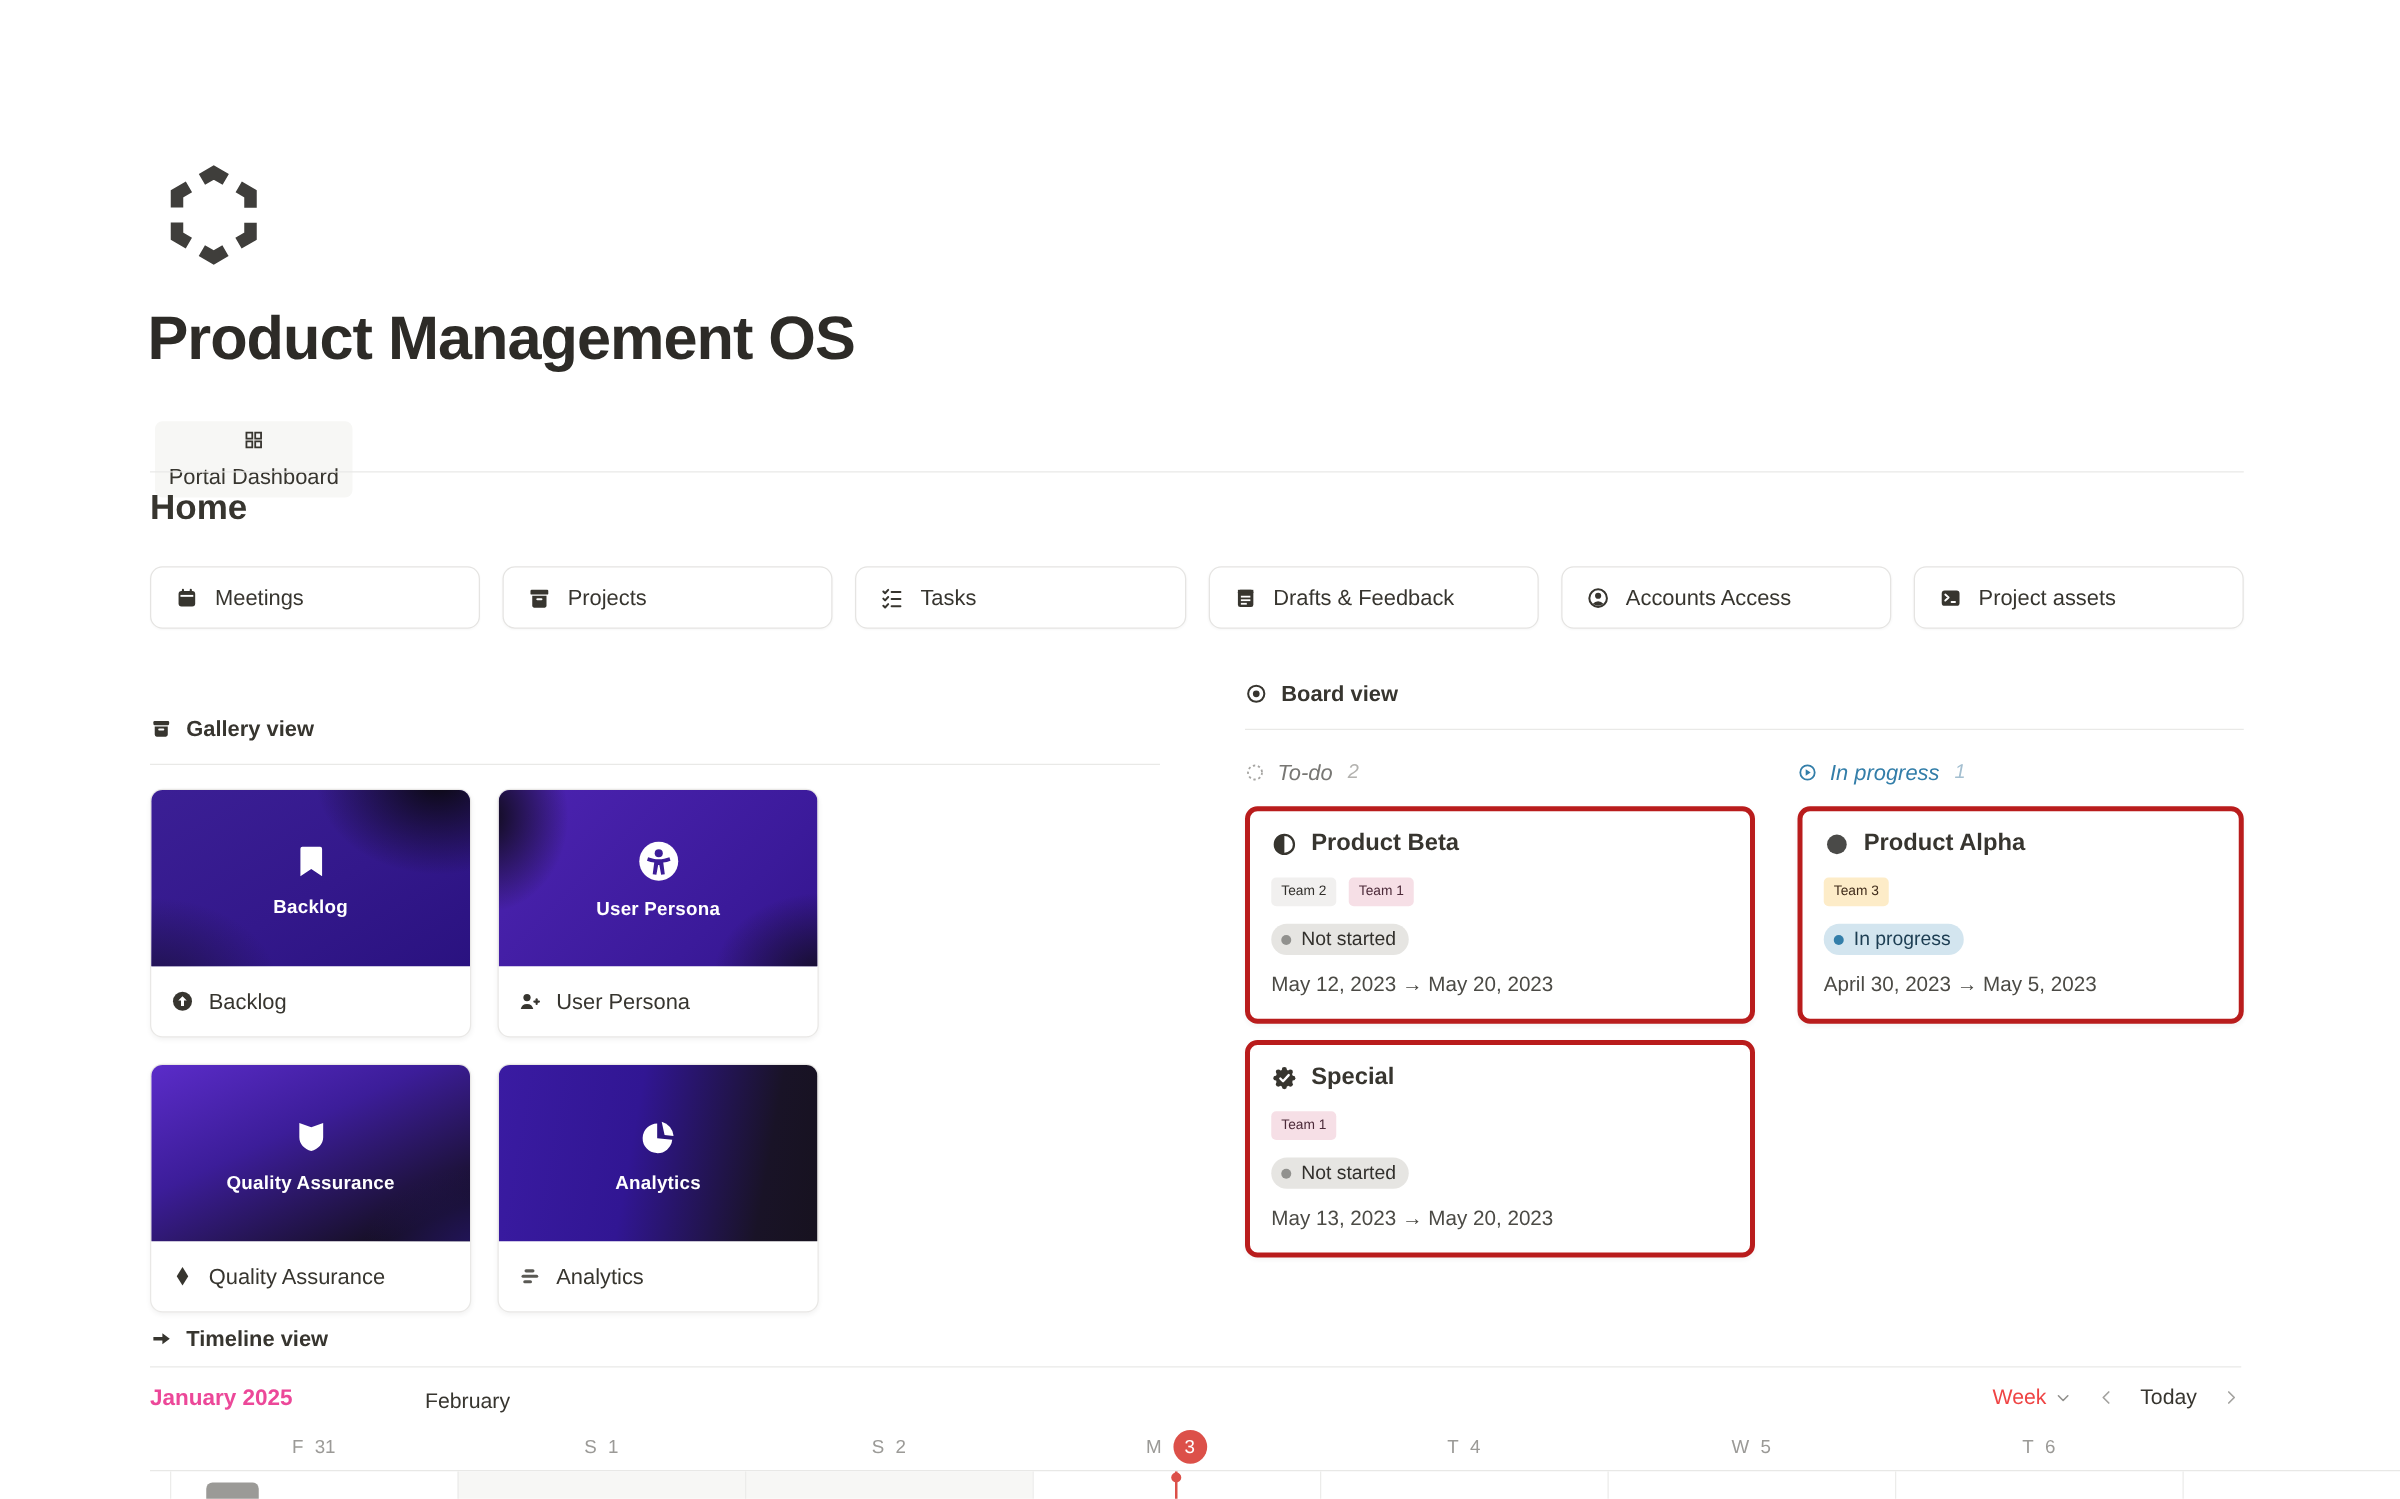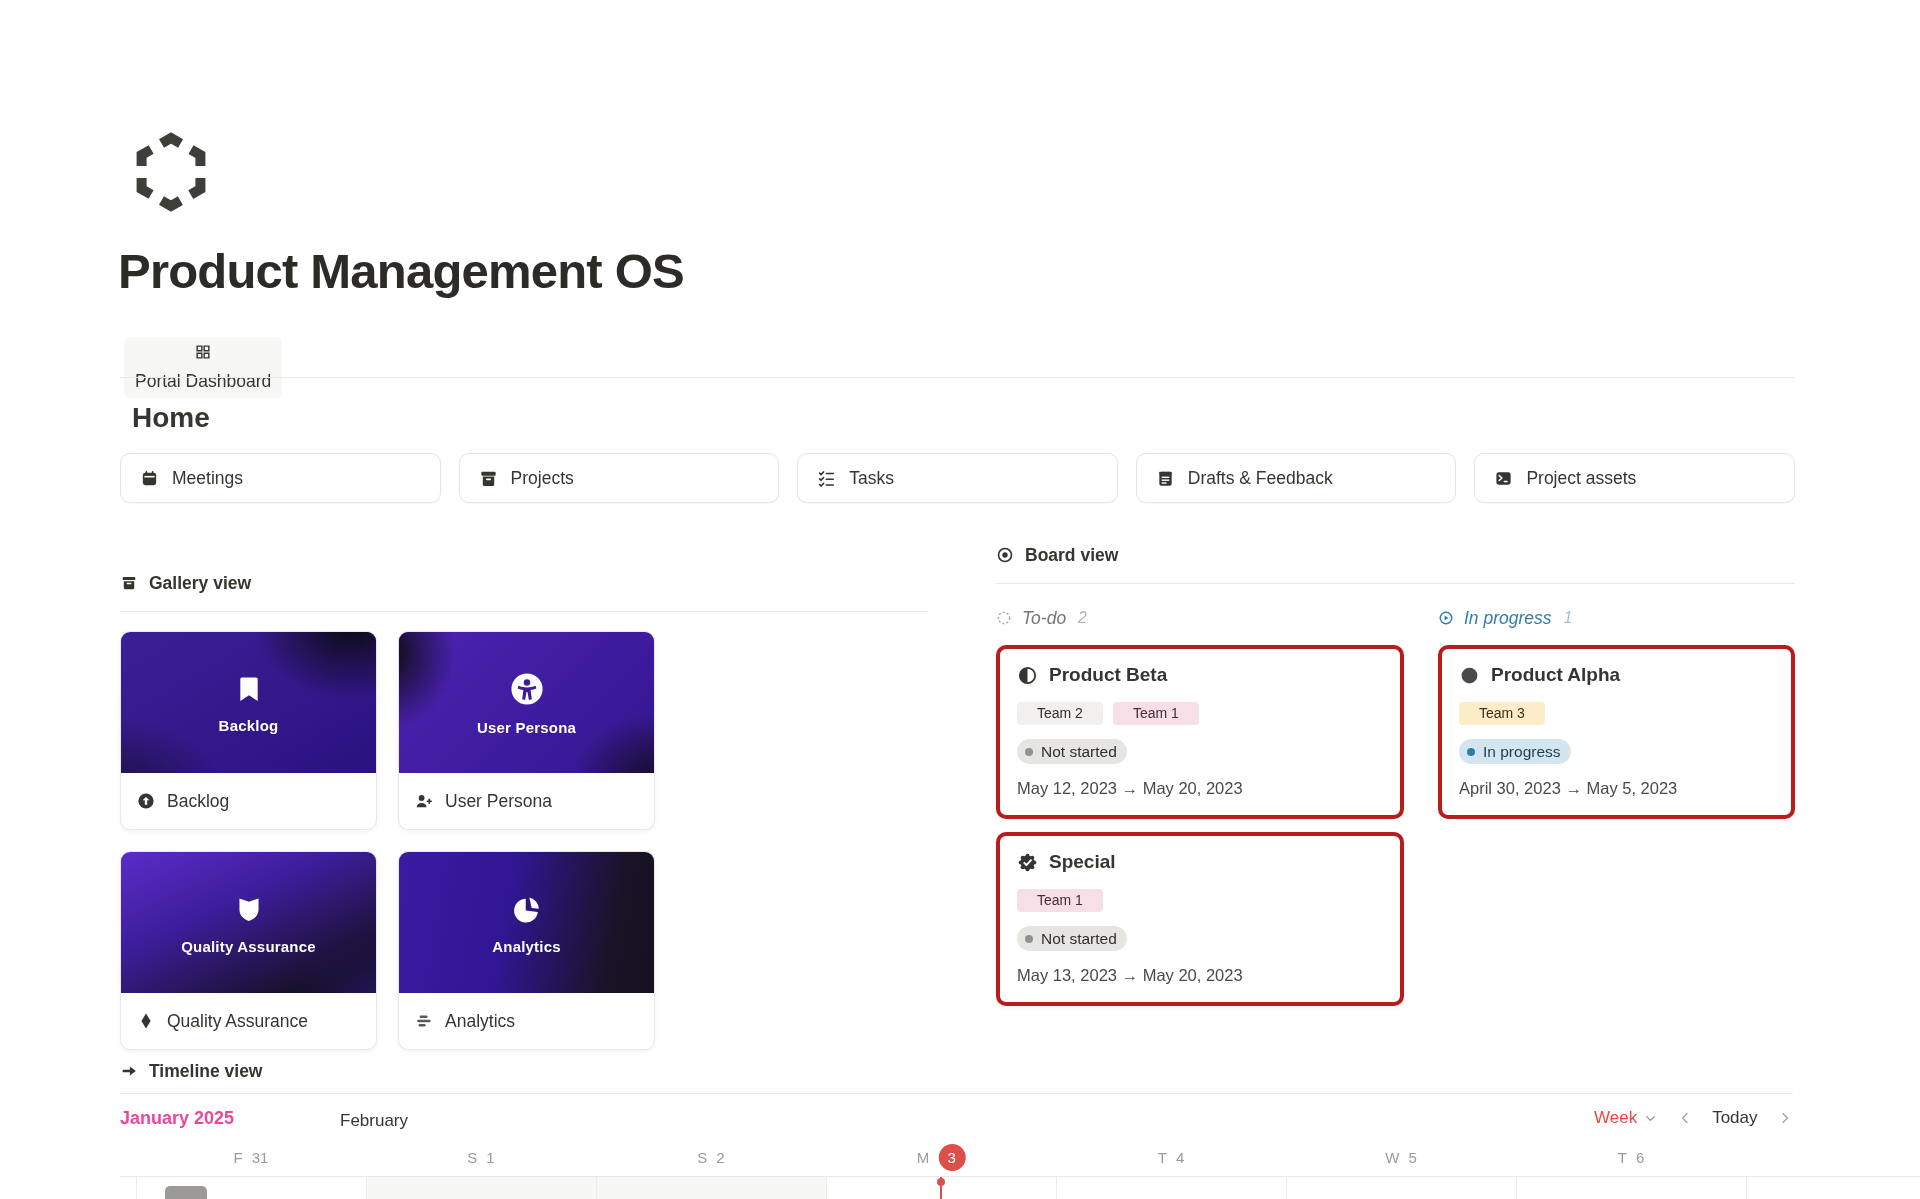--- a/index.html
+++ b/index.html
@@ -54,21 +54,21 @@
   .bcol-header{display:flex;align-items:center;gap:10px;height:24px;font-size:17.5px;font-weight:500;font-style:italic;}
   .bcol.todo{width:408px;} .bcol.todo .bcol-header{color:#787774;}
   .bcol.progress{width:357px;} .bcol.progress .bcol-header{color:#337ea9;}
   .bcol .count{font-size:16px;font-weight:400;margin-left:2px;}
   .bcol.todo .count{color:#b3b2af;} .bcol.progress .count{color:#a4bfd0;}
   .bcards{margin-top:15px;display:flex;flex-direction:column;gap:13px;}
   .bcard{background:#fff;border:4px solid #b91c1c;border-radius:10px;padding:15px 17px 17px;
          box-shadow:0 2px 4px rgba(15,15,15,.045);box-sizing:border-box;cursor:pointer;}
   .bcard-title{display:flex;align-items:center;gap:11px;font-size:19px;font-weight:600;color:#37352f;}
   .tags{margin-top:16px;display:flex;gap:10px;}
-  .tag{font-size:14px;line-height:23px;padding:0 20px;border-radius:4px;}
+  .tag{font-size:11px;line-height:23px;padding:0 8px;border-radius:4px;}
   .status-row{margin-top:14px;}
   .status{display:inline-flex;align-items:center;gap:8px;font-size:15.5px;line-height:25px;
           padding:0 10px 0 8px;border-radius:13px;}
   .dot{width:8px;height:8px;border-radius:50%;}
   .dates{margin-top:15px;font-size:16.5px;color:#4b4a45;}
 
   
   .tl-header{left:120px;top:1056px;}
   .tl-divider{left:120px;top:1093px;width:1673px;height:1px;background:#e9e9e7;}
   .month-left{left:120px;top:1108px;font-size:18px;font-weight:600;color:#ec4899;}
@@ -111,21 +111,21 @@
 
 <div class="abs tab">
   <span class="icon">
       <svg width="18" height="18" viewBox="0 0 20 20">
         <path fill="none" stroke="#37352f" stroke-width="1.6" d="M3.5 3.5h5.2v5.2H3.5zM11.3 3.5h5.2v5.2h-5.2zM3.5 11.3h5.2v5.2H3.5zM11.3 11.3h5.2v5.2h-5.2z"></path>
       </svg>
     </span>
   <span>Portal Dashboard</span>
 </div>
 <div class="abs divider-top"></div>
-<h2 class="abs home-title" style="margin:12px">Home</h2>
+<h2 class="abs home-title" style="margin:0">Home</h2>
 
 <div class="abs nav-row">
 
     <div class="nav-btn">
       <span class="icon">
         <svg width="19" height="19" viewBox="0 0 20 20" fill="#37352f">
           <rect x="3" y="4" width="14" height="13" rx="2.5"></rect>
           <rect x="5.8" y="2.2" width="1.8" height="3.4" rx="0.9"></rect>
           <rect x="12.4" y="2.2" width="1.8" height="3.4" rx="0.9"></rect>
           <rect x="4.6" y="7.3" width="10.8" height="1.6" fill="#fff"></rect>
@@ -163,20 +163,30 @@
           <rect x="3.5" y="3" width="13" height="14.5" rx="2"></rect>
           <rect x="3.5" y="3" width="13" height="2.6"></rect>
           <rect x="6" y="8" width="8" height="1.5" fill="#fff"></rect>
           <rect x="6" y="11" width="8" height="1.5" fill="#fff"></rect>
           <rect x="6" y="14" width="5" height="1.5" fill="#fff"></rect>
         </svg>
       </span>
       <span>Drafts &amp; Feedback</span>
     </div>
 
+    <div class="nav-btn">
+      <span class="icon">
+        <svg width="19" height="19" viewBox="0 0 20 20">
+          <circle cx="10" cy="10" r="7.4" fill="none" stroke="#37352f" stroke-width="1.7"></circle>
+          <circle cx="10" cy="8" r="2.6" fill="#37352f"></circle>
+          <path d="M5.6 14.8a5.6 5.6 0 0 1 8.8 0 7.4 7.4 0 0 1-8.8 0z" fill="#37352f"></path>
+        </svg>
+      </span>
+      <span>Accounts Access</span>
+    </div>
 
     <div class="nav-btn">
       <span class="icon">
         <svg width="19" height="19" viewBox="0 0 20 20">
           <rect x="2.5" y="3.5" width="15" height="13" rx="2.5" fill="#37352f"></rect>
           <path d="M5.5 7l2.8 2.5L5.5 12" stroke="#fff" stroke-width="1.6" fill="none" stroke-linecap="round" stroke-linejoin="round"></path>
           <rect x="10" y="12.4" width="4.5" height="1.6" rx="0.8" fill="#fff"></rect>
         </svg>
       </span>
       <span>Project assets</span>

